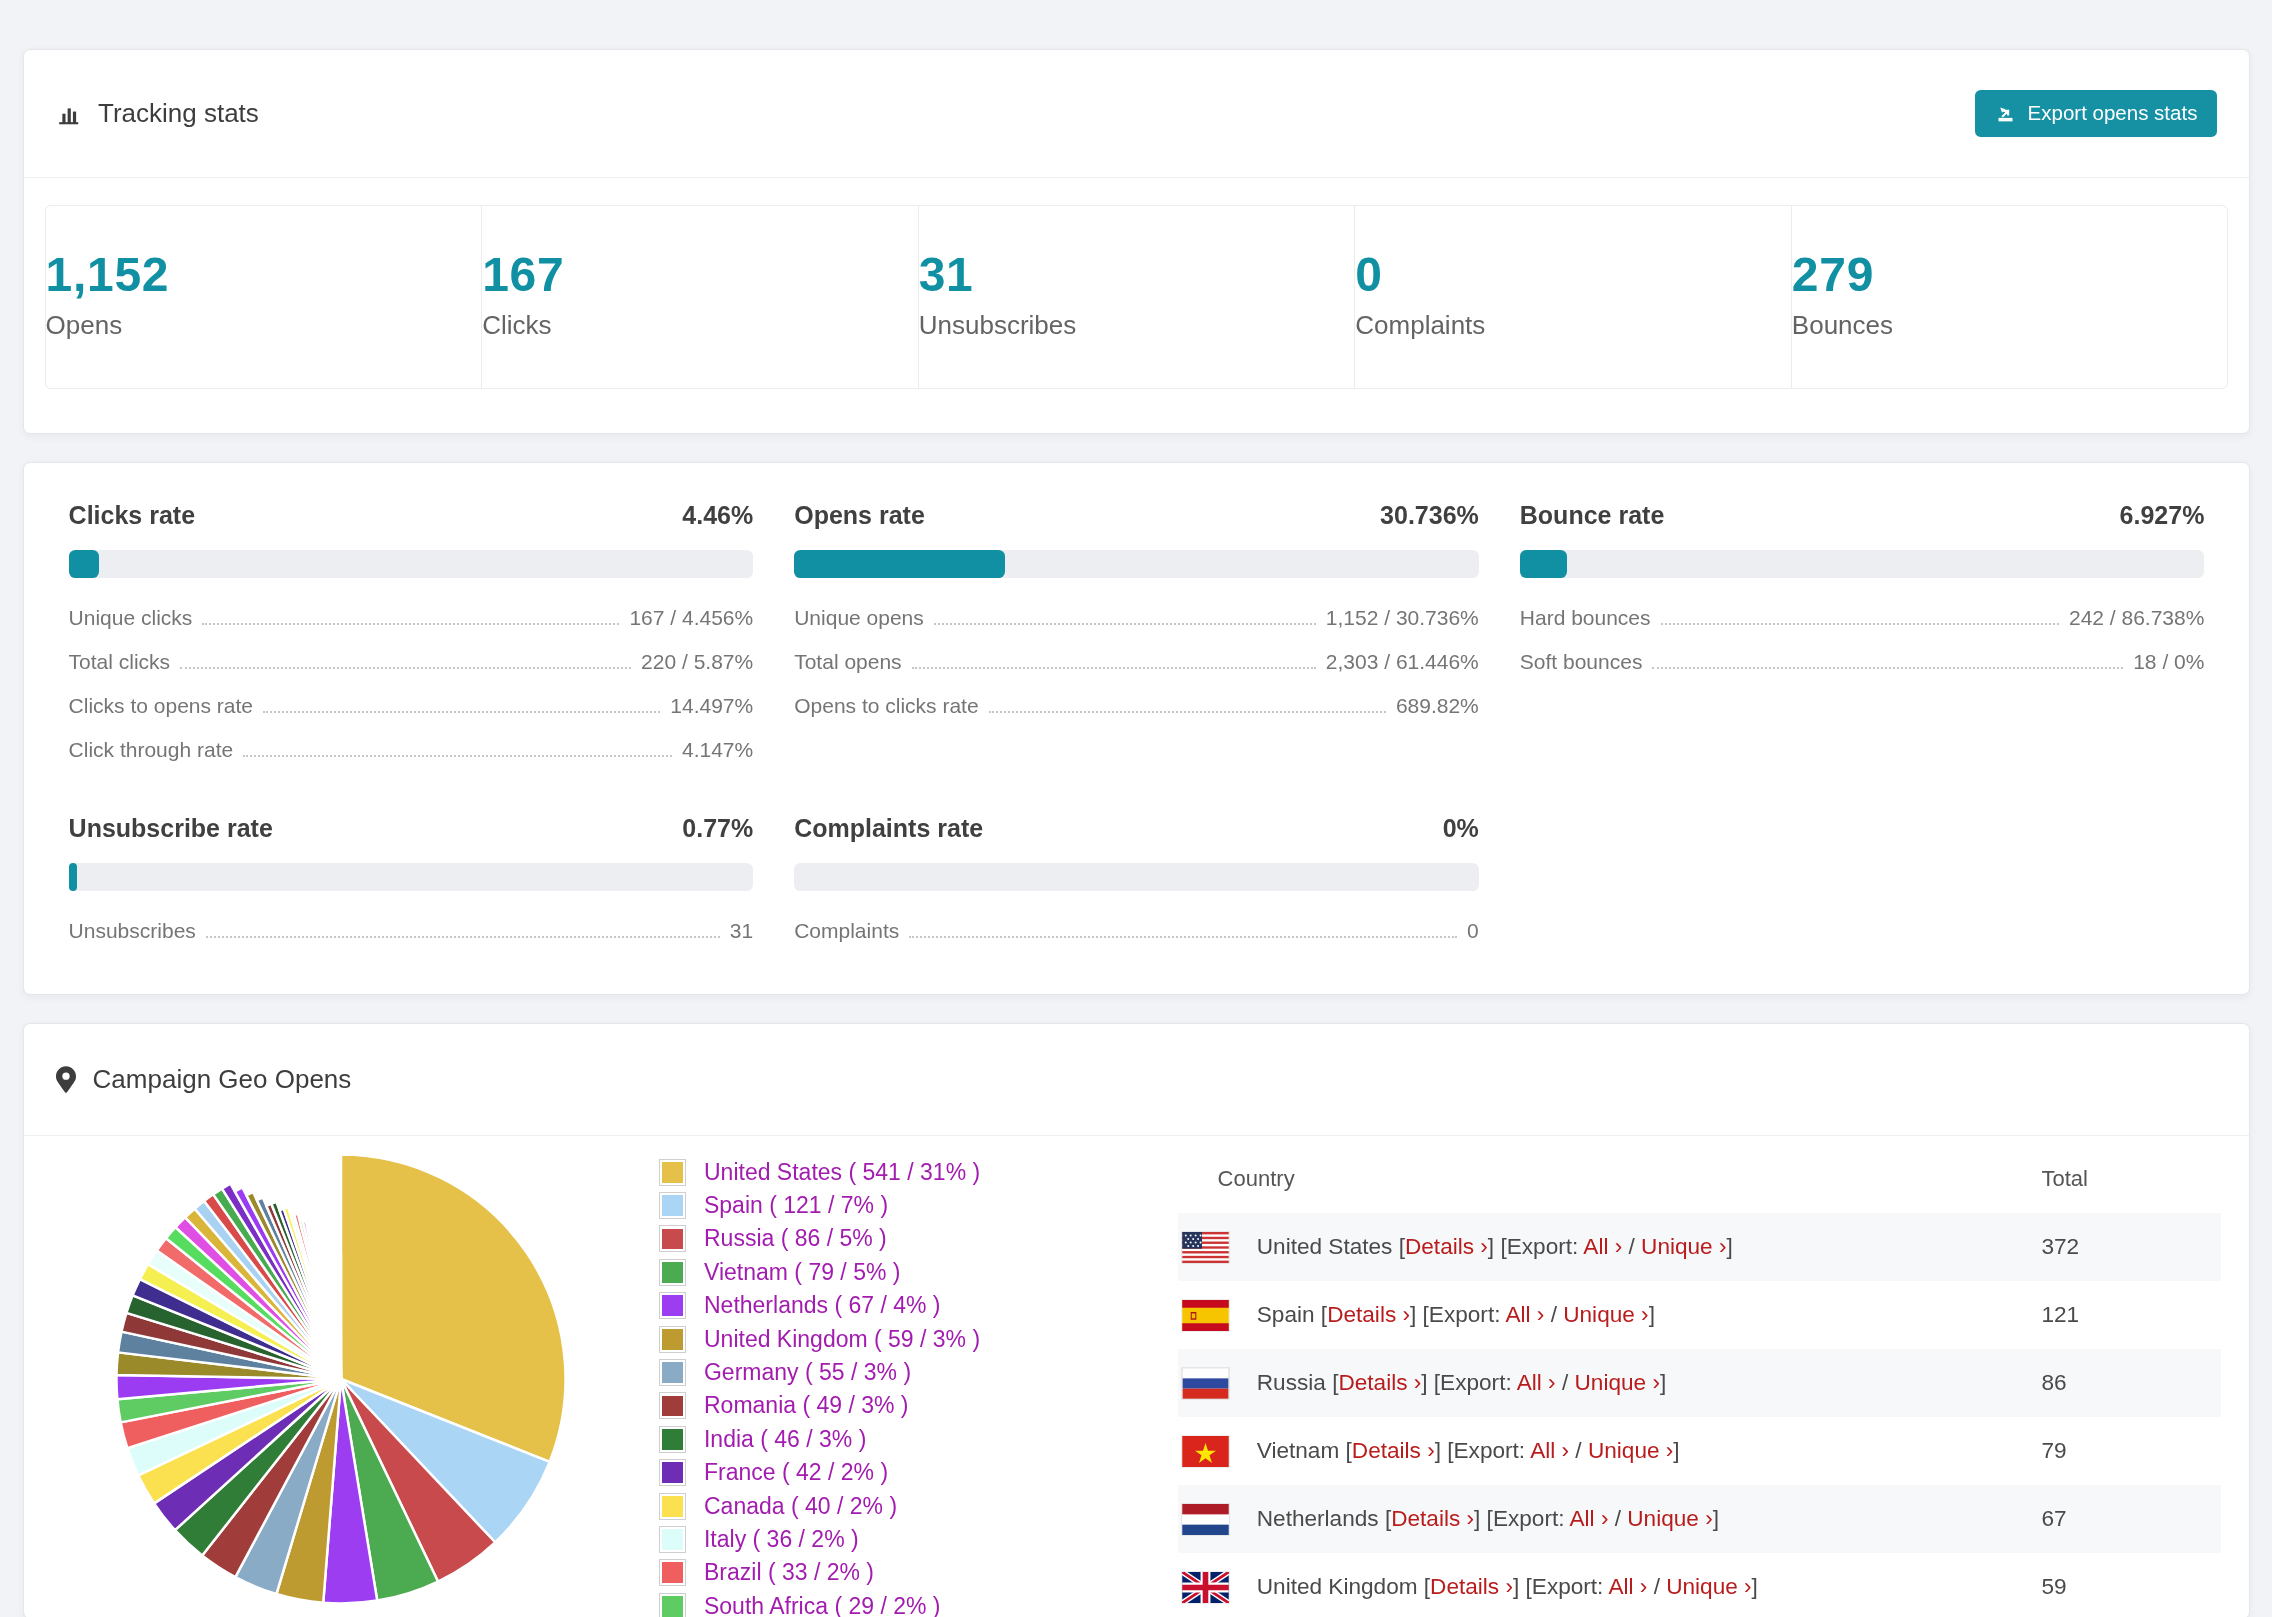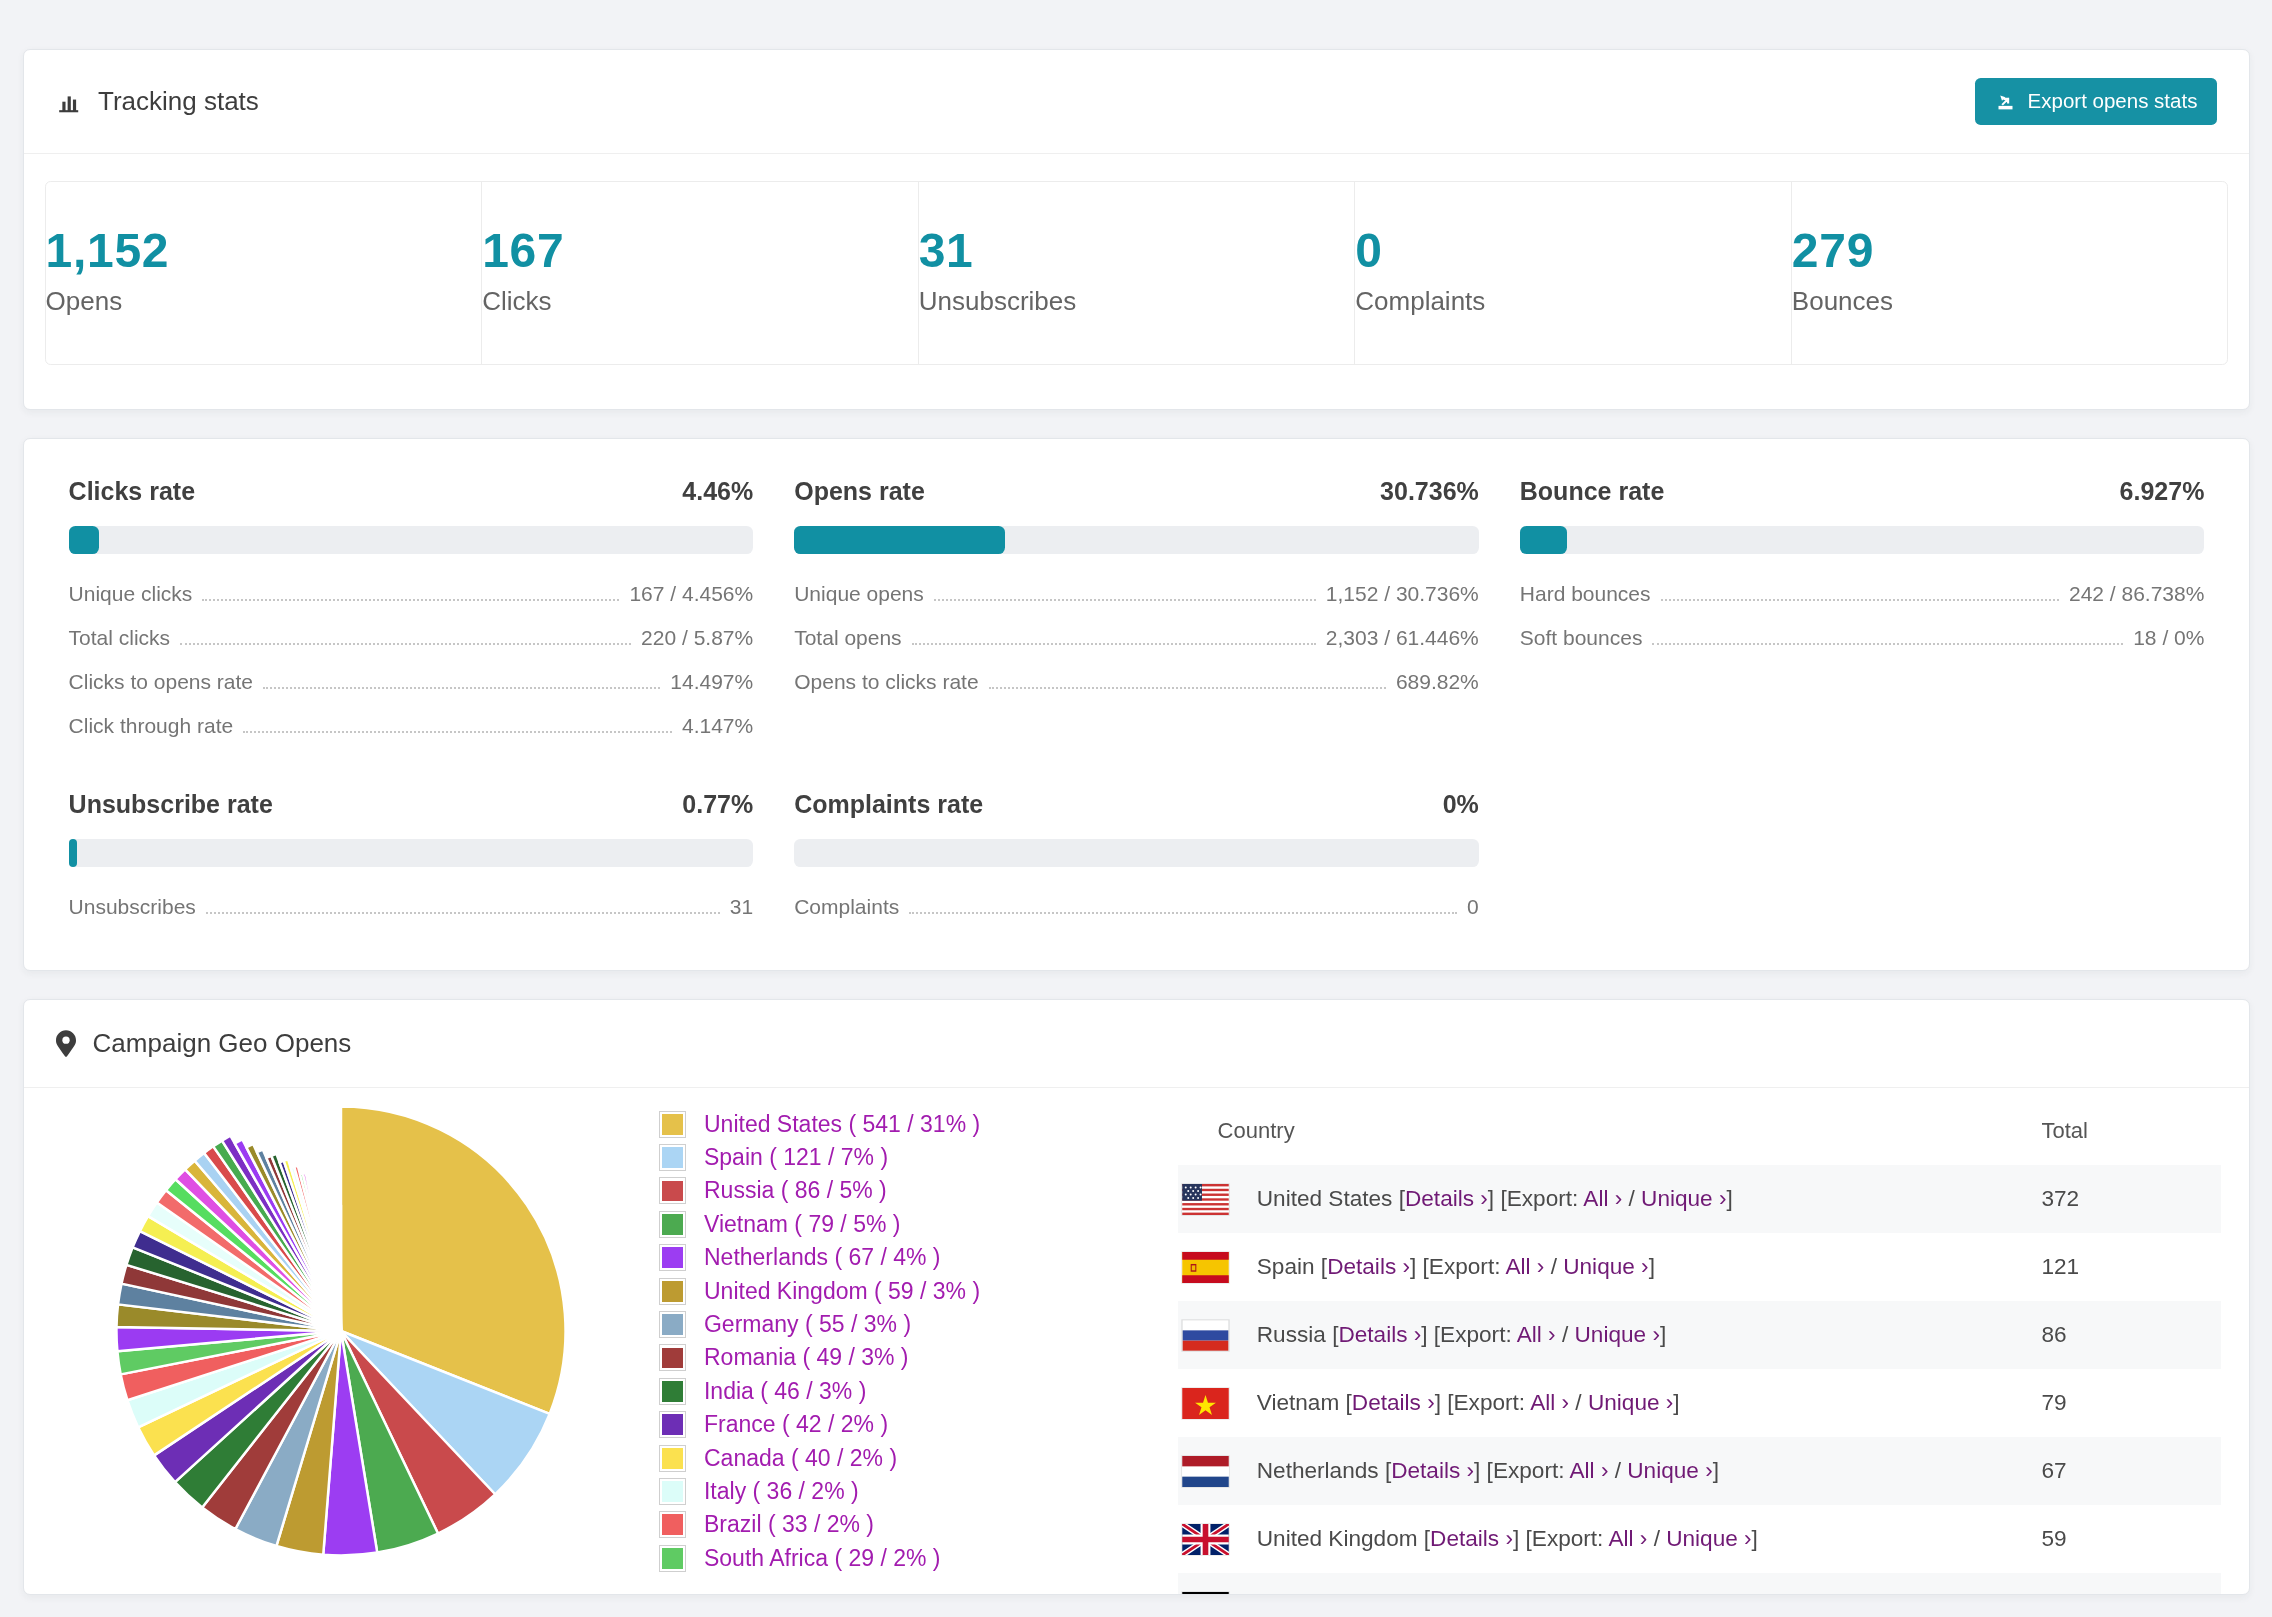--- a/index.html
+++ b/index.html
@@ -12,21 +12,21 @@
   }
   .card {
     background:#fff; border:0.7px solid #e3e6ea; border-radius:7px;
     box-shadow: 0 2.8px 7px rgba(40,50,60,.05);
   }
   .card + .card { margin-top: 28px; }
 
   
   .card-hd {
     display:flex; align-items:center; gap:17px;
-    padding: 28px 32px; border-bottom: 1.4px solid #efefef;
+    padding: 40px 32px; border-bottom: 1.4px solid #efefef;
     font-size: 26px; color:#3d3d3d;
   }
   .hd-icon { display:flex; align-items:center; color:#3d3d3d; }
 
   .export-btn {
     margin-left:auto; display:flex; align-items:center; gap:11.3px;
     background:#1691a4; color:#fff; border:none; border-radius:5.6px;
     font-size: 20.5px; padding: 11.3px 20px; cursor:pointer;
     font-family: inherit;
   }
@@ -63,21 +63,21 @@
 
   .geo-table { flex:1; margin: 0 28px 0 39px; }
   .thead { display:flex; padding: 30px 0 21px; font-size:22px; color:#555; }
   .th-country { margin-left: 40px; }
   .th-total { margin-left:auto; width: 180px; }
   .trow { display:flex; align-items:center; height: 68px; font-size: 22.6px; color:#4a4a4a; }
   .trow.odd { background:#f7f8f9; }
   .flag { width:47px; height:31px; margin-left:4.2px; flex:0 0 auto; box-shadow:0 0 0 0.7px rgba(0,0,0,.10); }
   .flag svg { display:block; width:100%; height:100%; }
   .cname { margin-left: 28px; white-space:nowrap; }
-  .lnk { color:#701a75; cursor:pointer; }
+  .lnk { color:#b91c1c; cursor:pointer; }
   .ttotal { margin-left:auto; width: 180px; }
 </style>
 </head>
 <body>
 
 <div class="card">
   <div class="card-hd">
     <span class="hd-icon">
       <svg width="25.4" height="25.4" viewBox="0 0 24 24" fill="none" stroke="currentColor" stroke-width="2">
         <line x1="3" y1="21" x2="21" y2="21"></line>

